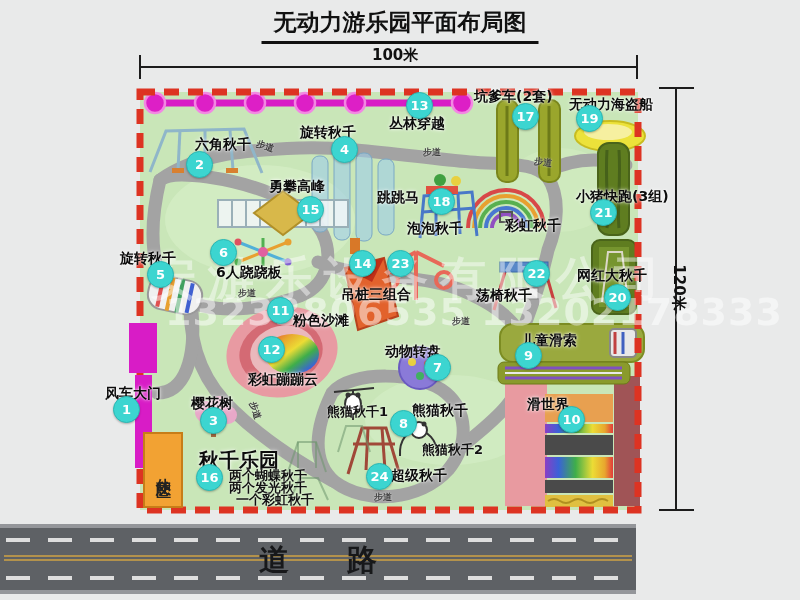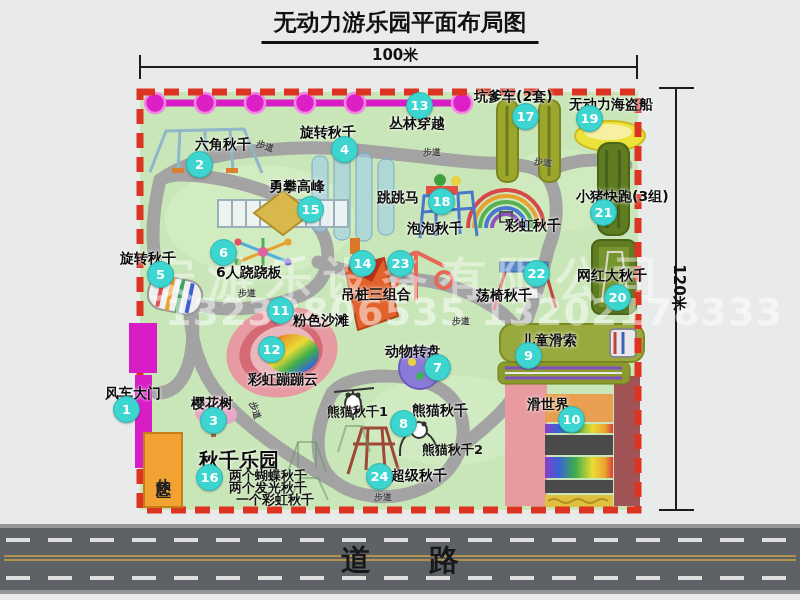--- a/index.html
+++ b/index.html
@@ -22,21 +22,21 @@
          box-shadow:0 1px 2px rgba(0,0,0,.25);}
   .pathlbl{position:absolute;font-size:9px;font-weight:bold;color:#3d3d3d;z-index:29;
          text-shadow:0 0 2px rgba(240,240,240,.8);white-space:nowrap;}
   .wm{position:absolute;color:rgba(255,255,255,.45);font-weight:bold;z-index:26;white-space:nowrap;}
   .wm-co{left:150px;top:248px;font-size:46px;letter-spacing:12px;}
   .wm-ph{left:165px;top:290px;font-size:38px;letter-spacing:1px;color:rgba(255,255,255,.5);}
   .rest{position:absolute;left:143px;top:432px;width:36px;height:72px;background:#f2a233;
         border:2px solid #c77d18;z-index:28;display:flex;flex-direction:column;
         align-items:center;justify-content:center;font-size:15px;font-weight:bold;color:#222;
         writing-mode:vertical-lr;text-orientation:upright;letter-spacing:3px;}
-  .road{position:absolute;left:0;top:524px;width:800px;height:62px;background:#5e6165;
+  .road{position:absolute;left:0;top:524px;width:636px;height:62px;background:#5e6165;
         border-top:4px solid #94969a;border-bottom:4px solid #94969a;z-index:20;}
   .dashrow{position:absolute;left:6px;right:6px;height:4px;
         background:repeating-linear-gradient(90deg,#dedede 0 24px,transparent 24px 42px);}
   .yline{position:absolute;left:4px;right:4px;height:2px;background:#b3924c;}
   .roadlbl{position:absolute;left:0;right:0;top:12px;text-align:center;font-size:30px;
         font-weight:bold;color:#17181a;letter-spacing:58px;text-indent:58px;z-index:21;}
 </style>
 </head>
 <body>
 

